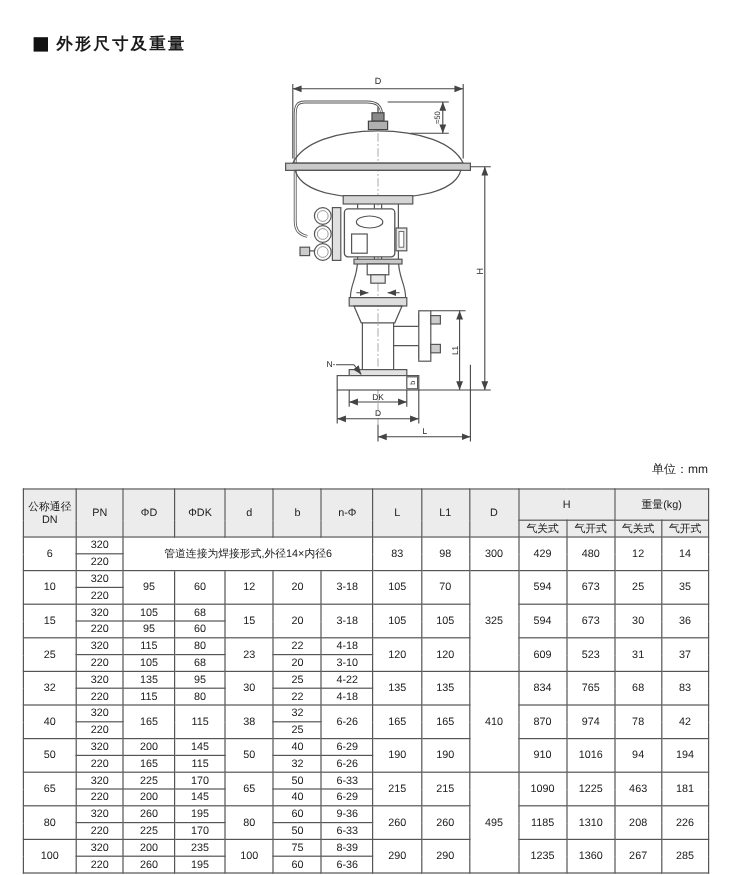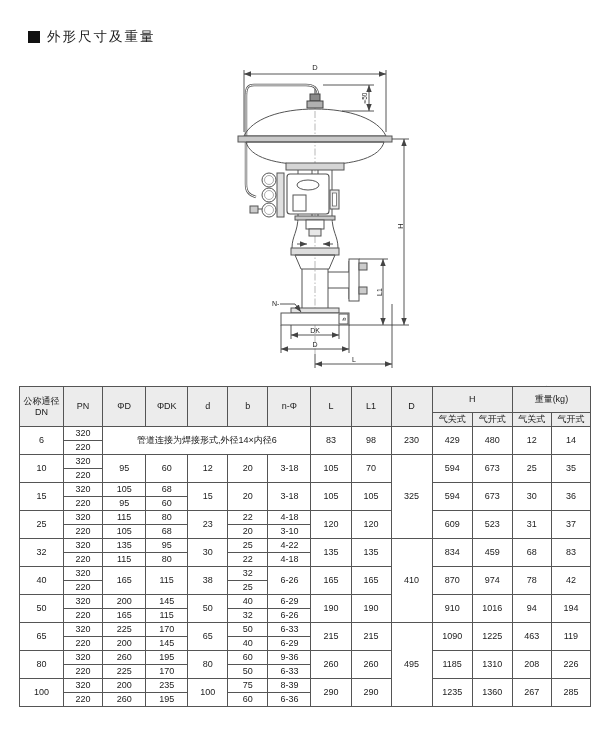--- a/index.html
+++ b/index.html
@@ -3,24 +3,24 @@
 <meta charset="utf-8">
 <style>
   html,body{margin:0;padding:0;}
   body{
     width:608px;height:729px;position:relative;background:#ffffff;
     font-family:"Liberation Sans","DejaVu Sans",sans-serif;color:#1a1a1a;
     overflow:hidden;
   }
   .title-row{position:absolute;left:28px;top:28px;display:flex;align-items:center;gap:7px;}
   .title-square{width:12px;height:12px;background:#111;}
-  .title-text{font-size:13.5px;font-weight:normal;letter-spacing:2px;}
+  .title-text{font-size:13.5px;font-weight:bold;letter-spacing:2px;}
   .diagram-wrap{position:absolute;left:202px;top:56px;width:216px;height:320px;}
   .unit-note{position:absolute;top:384px;right:18px;font-size:10px;color:#222;margin-left:15px;}
-  .table-wrap{position:absolute;left:19px;top:386px;width:572px;border-radius:16px;}
+  .table-wrap{position:absolute;left:19px;top:407px;width:572px;border-radius:16px;}
   table{border-collapse:collapse;table-layout:fixed;width:572px;font-size:9px;border:1.5px solid #333;}
   th,td{border:1px solid #555;text-align:center;vertical-align:middle;padding:0;line-height:1.15;height:13px;overflow:hidden;}
   thead tr:first-child th{height:25px;}
   th{background:#ececec;font-weight:normal;white-space:pre-line;}
   td{background:#fff;}
   svg text{fill:#222;font-family:"Liberation Sans","DejaVu Sans",sans-serif;}
   .ln{stroke:#555;stroke-width:1;fill:none;}
   .dim{stroke:#444;stroke-width:0.9;fill:none;}
 </style>
 </head>
@@ -178,21 +178,21 @@
         <th>气开式</th>
       </tr>
     </thead>
     <tbody id="tbody">
         <tr>
           <td rowspan="2">6</td>
           <td>320</td>
           <td rowspan="2" colspan="5">管道连接为焊接形式,外径14×内径6</td>
           <td rowspan="2">83</td>
           <td rowspan="2">98</td>
-          <td rowspan="2">230</td>
+          <td rowspan="2">300</td>
           <td rowspan="2">429</td>
           <td rowspan="2">480</td>
           <td rowspan="2">12</td>
           <td rowspan="2">14</td>
         </tr>
         <tr>
           <td>220</td>
         </tr>
         <tr>
           <td rowspan="2">10</td>
@@ -260,21 +260,21 @@
           <td>320</td>
           <td>135</td>
           <td>95</td>
           <td rowspan="2">30</td>
           <td>25</td>
           <td>4-22</td>
           <td rowspan="2">135</td>
           <td rowspan="2">135</td>
           <td rowspan="6">410</td>
           <td rowspan="2">834</td>
-          <td rowspan="2">459</td>
+          <td rowspan="2">765</td>
           <td rowspan="2">68</td>
           <td rowspan="2">83</td>
         </tr>
         <tr>
           <td>220</td>
           <td>115</td>
           <td>80</td>
           <td>22</td>
           <td>4-18</td>
         </tr>
@@ -326,21 +326,21 @@
           <td>170</td>
           <td rowspan="2">65</td>
           <td>50</td>
           <td>6-33</td>
           <td rowspan="2">215</td>
           <td rowspan="2">215</td>
           <td rowspan="6">495</td>
           <td rowspan="2">1090</td>
           <td rowspan="2">1225</td>
           <td rowspan="2">463</td>
-          <td rowspan="2">119</td>
+          <td rowspan="2">181</td>
         </tr>
         <tr>
           <td>220</td>
           <td>200</td>
           <td>145</td>
           <td>40</td>
           <td>6-29</td>
         </tr>
         <tr>
           <td rowspan="2">80</td>

